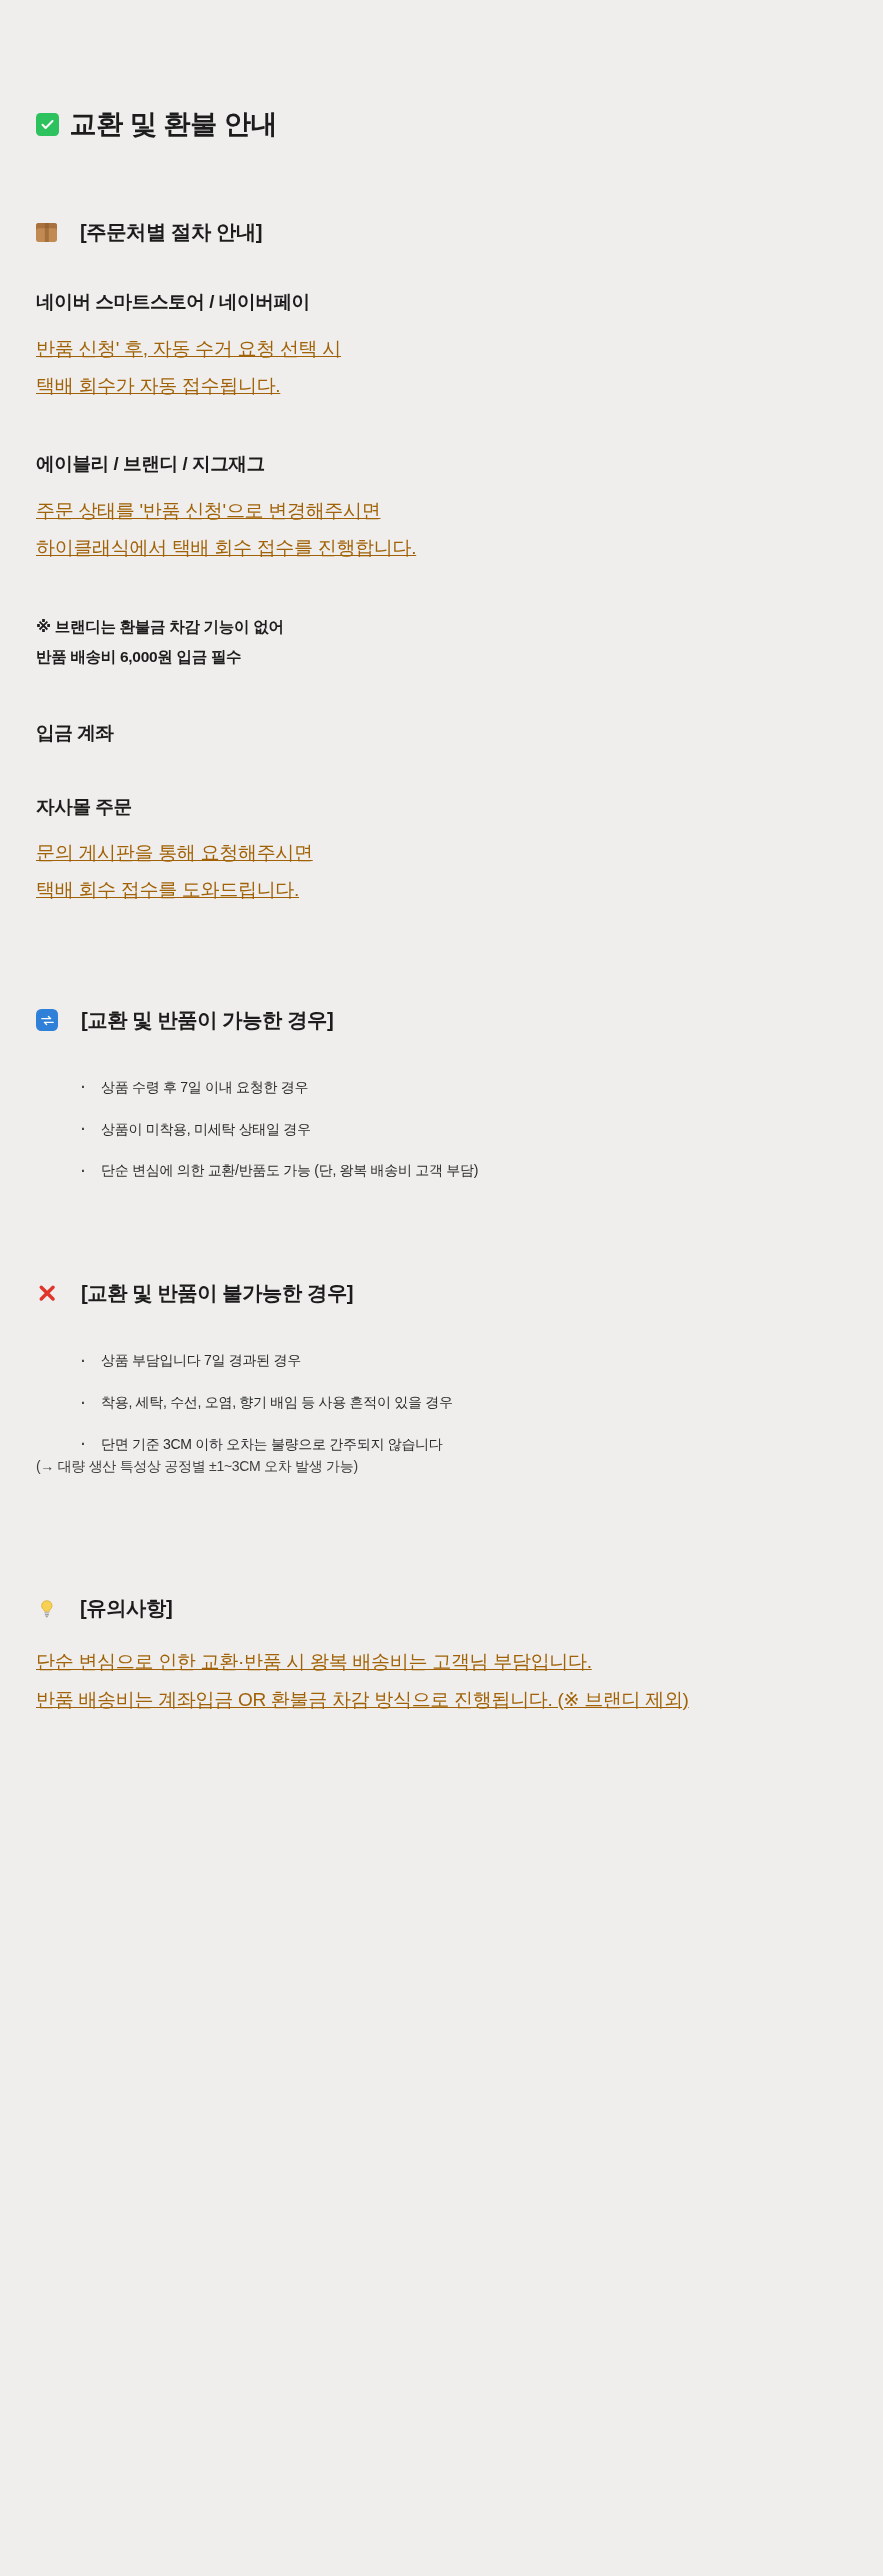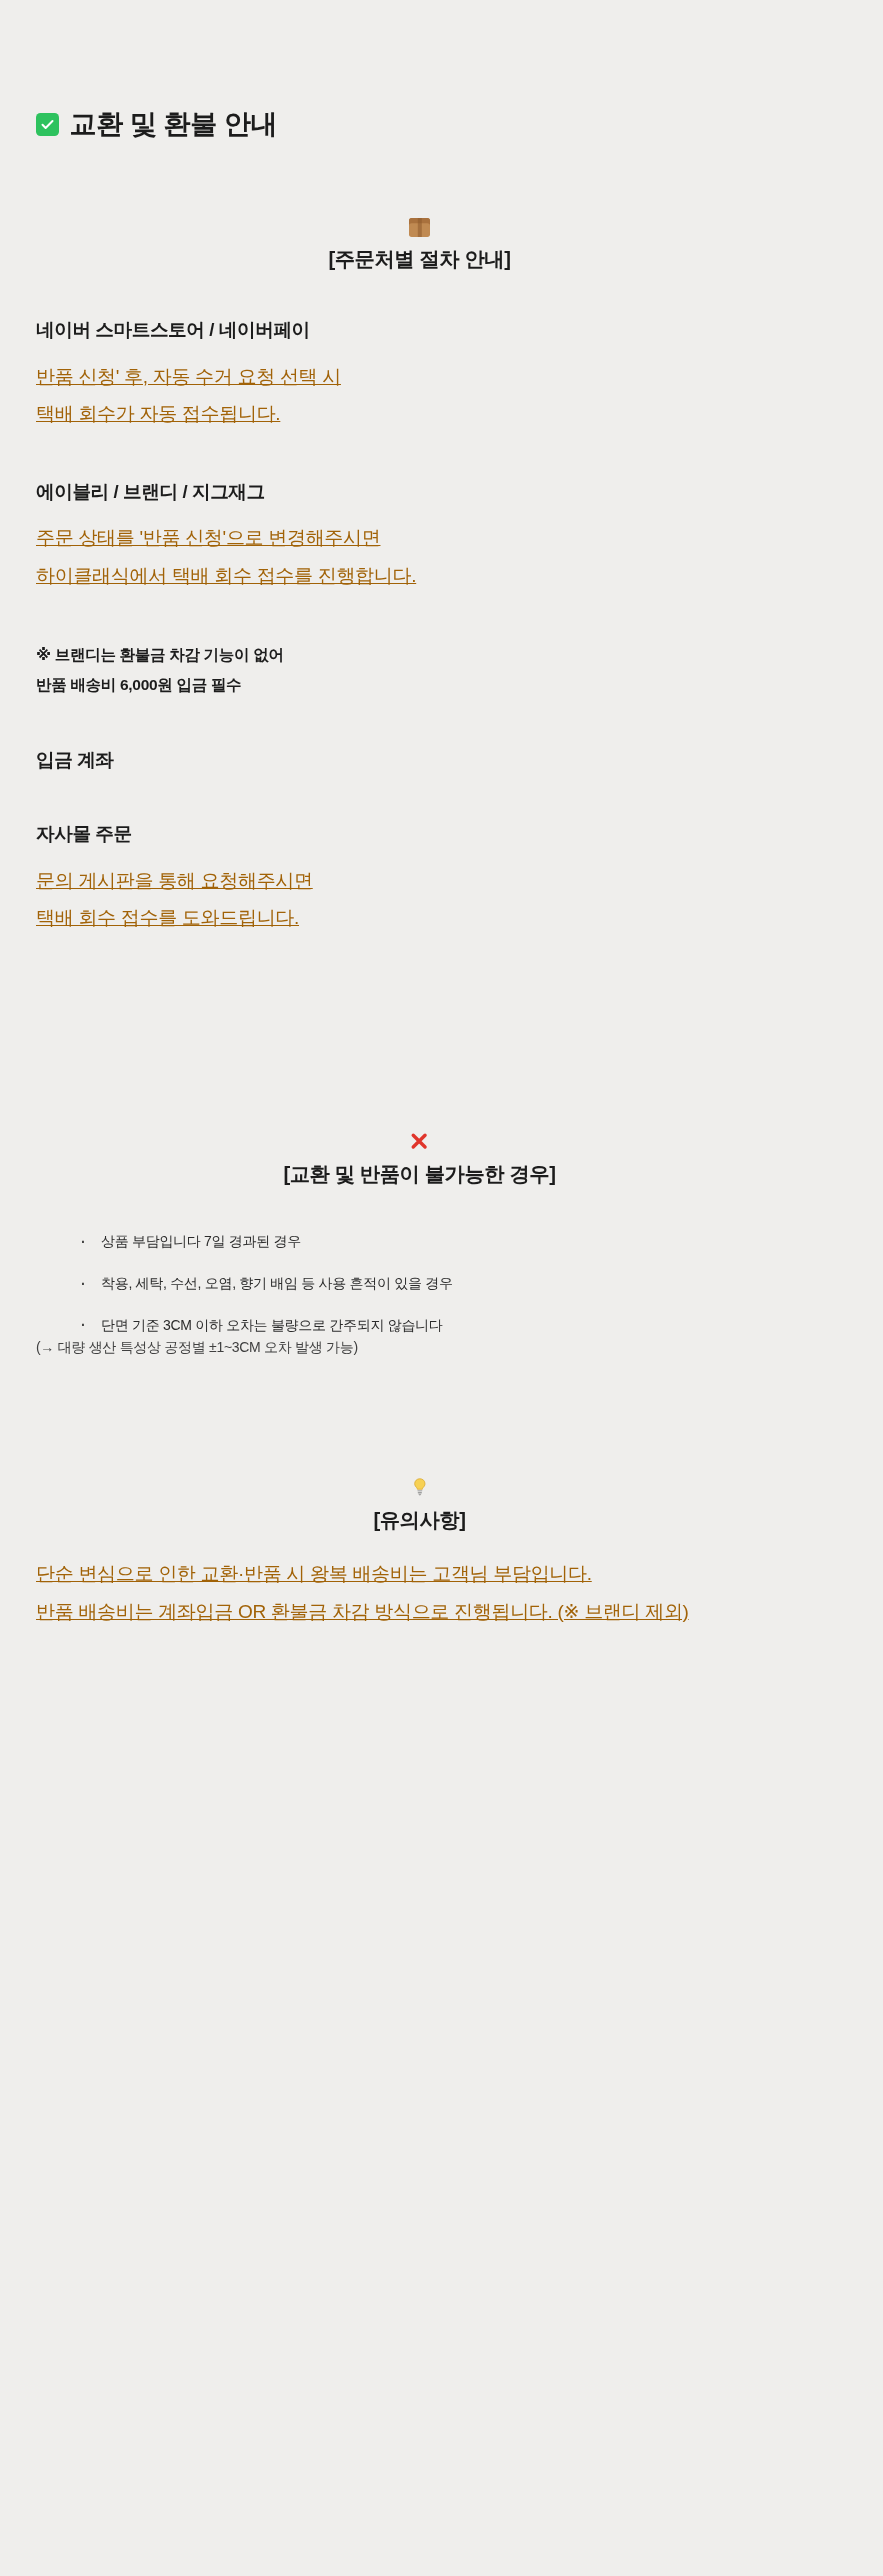--- a/index.html
+++ b/index.html
@@ -45,23 +45,22 @@
   }
   .emoji-check svg { display:block; }
 
   .section-head {
     font-size: 20.3px;
     font-weight: 700;
     letter-spacing: -0.4px;
     line-height: 1.45;
     display: flex;
     align-items: center;
-    gap: 8px;
+    gap: 23px;
     margin: 0 0 41px 0;
-    flex-direction: column;
   }
 
   
   .emoji-box {
     width: 21px; height: 19.4px; position: relative; flex: 0 0 auto;
     background: #c08a52;
     border-radius: 2.7px;
     box-shadow: inset 0 5.3px 0 0 #a9713d;
   }
   .emoji-box::after {
@@ -210,20 +209,35 @@
 
     <div class="block">
       <p class="sub-title">자사몰 주문</p>
       <p class="body-line">문의 게시판을 통해 요청해주시면</p>
       <p class="body-line">택배 회수 접수를 도와드립니다.</p>
     </div>
   </div>
 
   <div class="gap-xl"></div>
 
+  <div class="section">
+    <h2 class="section-head">
+      <span class="emoji-ex">
+        <svg width="15" height="15" viewBox="0 0 24 24" aria-hidden="true">
+          <path d="M3 9h14l-3.5-3.5M21 15H7l3.5 3.5" fill="none" stroke="#ffffff" stroke-width="2.2" stroke-linecap="round" stroke-linejoin="round"></path>
+        </svg>
+      </span>
+      <span>[교환 및 반품이 가능한 경우]</span>
+    </h2>
+    <ul class="bullets">
+      <li>상품 수령 후 7일 이내 요청한 경우</li>
+      <li>상품이 미착용, 미세탁 상태일 경우</li>
+      <li>단순 변심에 의한 교환/반품도 가능 (단, 왕복 배송비 고객 부담)</li>
+    </ul>
+  </div>
 
   <div class="gap-xl"></div>
 
   <div class="section">
     <h2 class="section-head">
       <span class="emoji-x">
         <svg width="20.3" height="20.3" viewBox="0 0 24 24" aria-hidden="true">
           <path d="M5 5l14 14M19 5L5 19" fill="none" stroke="#e0352b" stroke-width="4" stroke-linecap="round"></path>
         </svg>
       </span>

